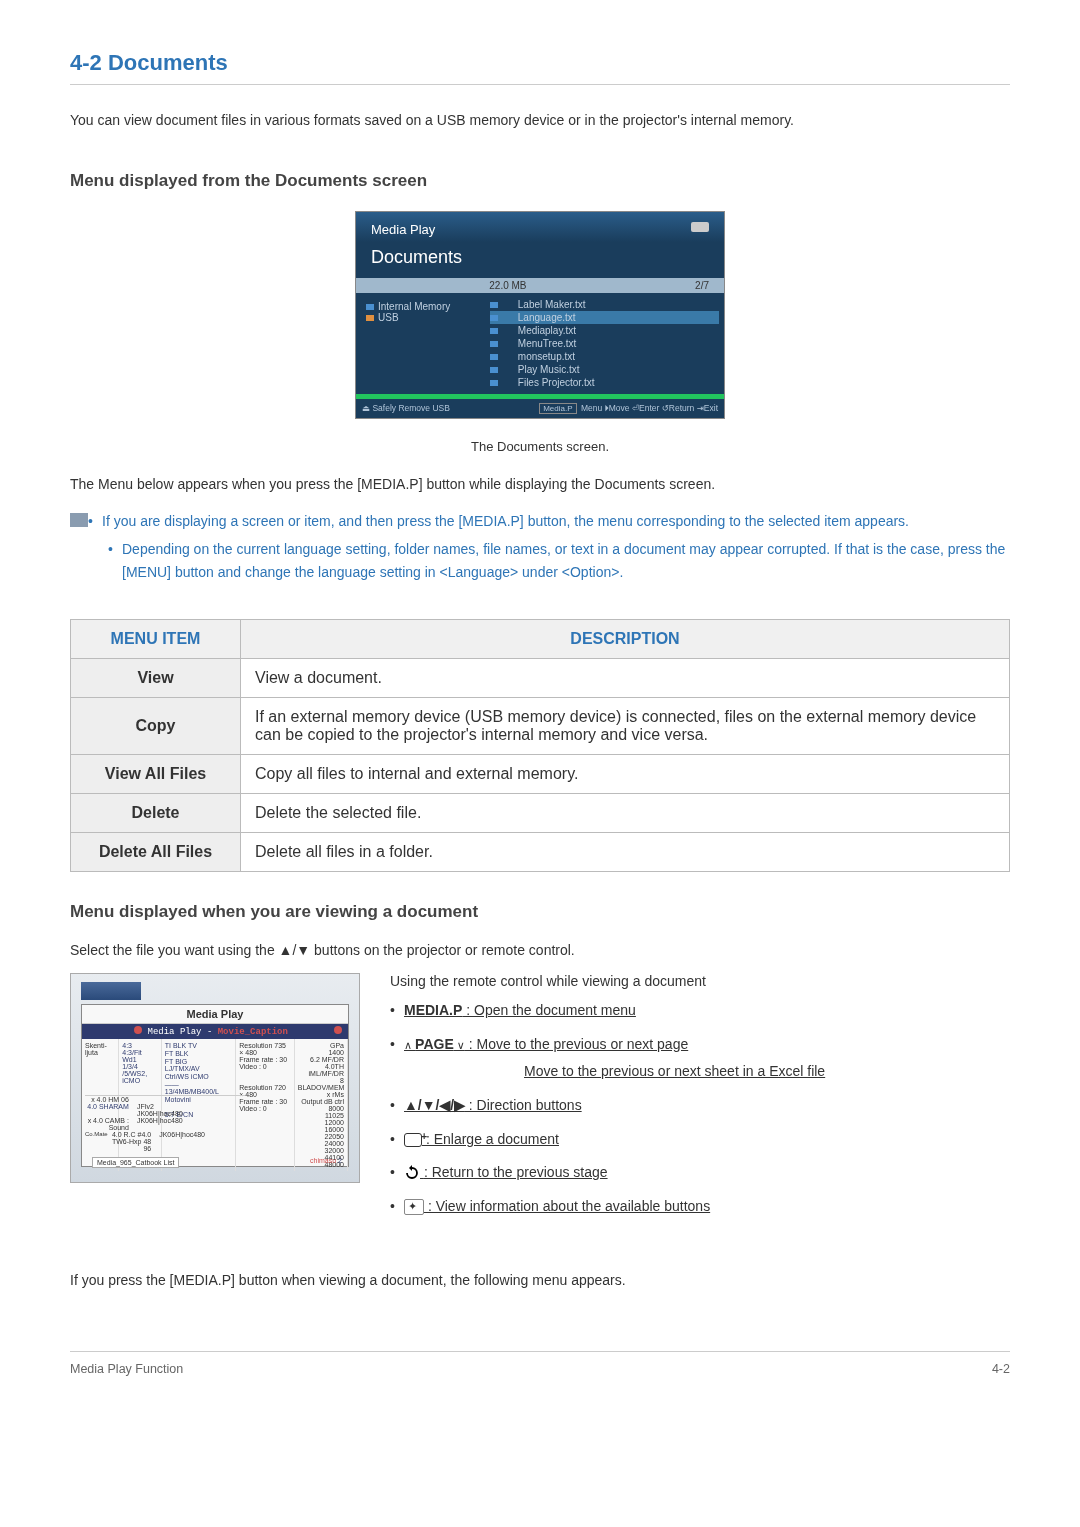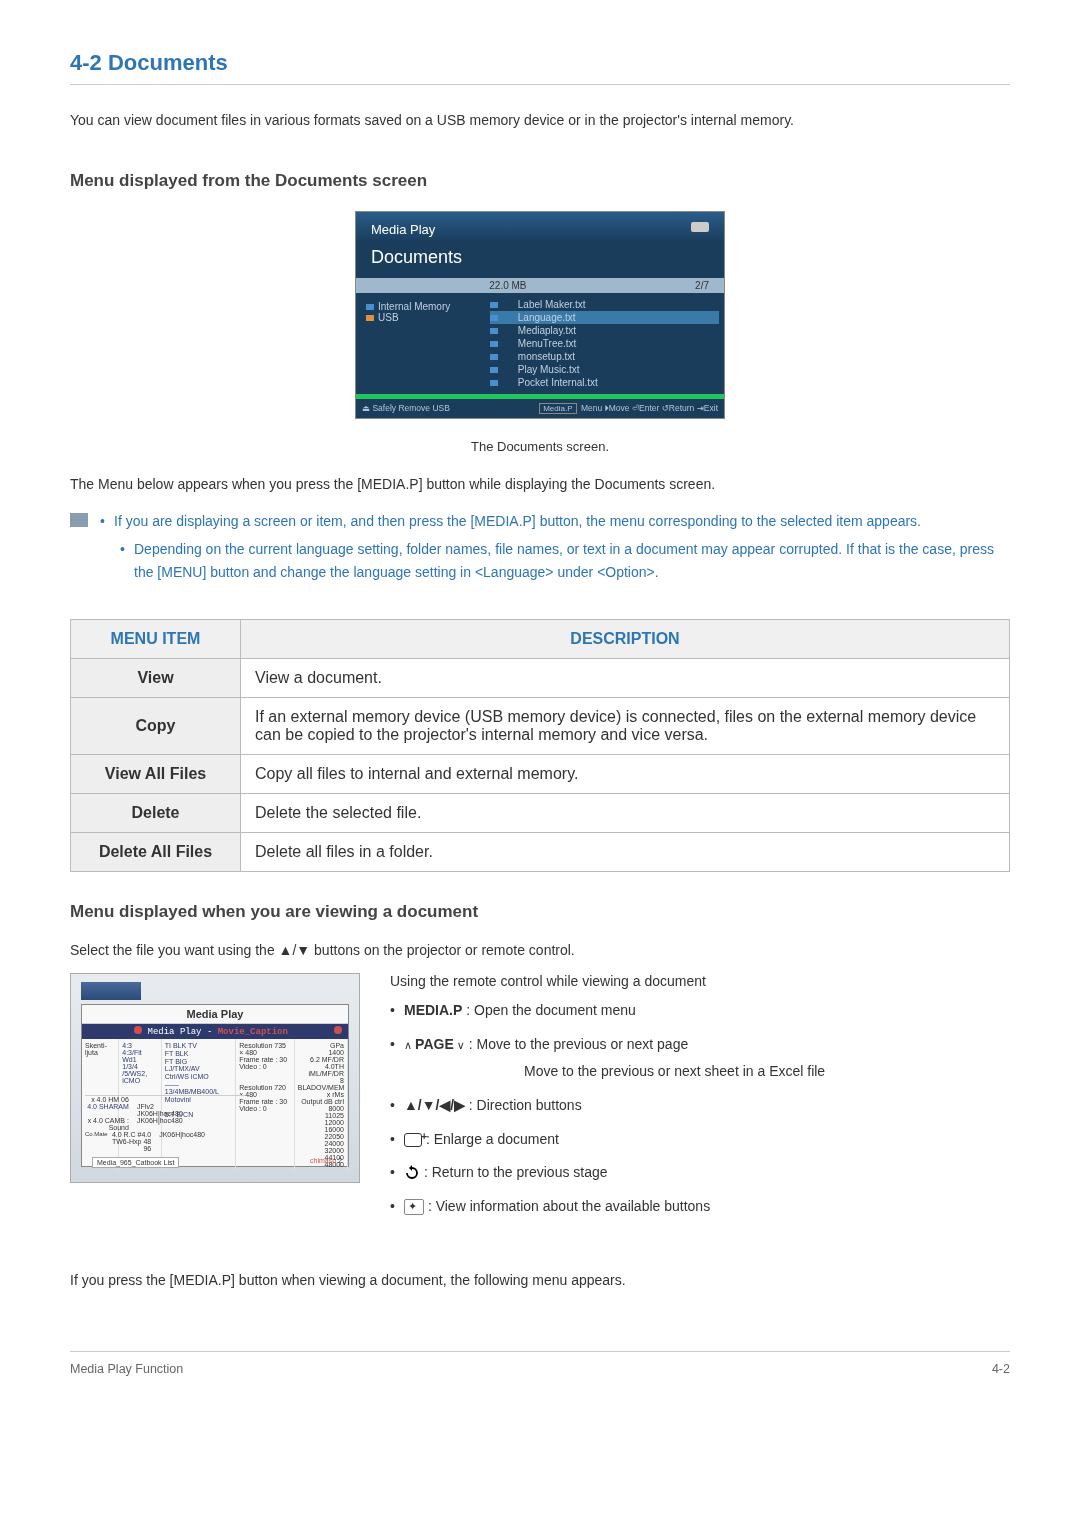--- a/index.html
+++ b/index.html
@@ -18,21 +18,21 @@
     .ss1-left .dot { width: 8px; height: 6px; background: #4a90d0; display: inline-block; }
     .ss1-left .dot.orange { background: #e09040; }
     .ss1-right { width: 65%; font-size: 10px; padding: 5px; }
     .ss1-right .file { color: #c0d0e0; padding: 1px 0; display: flex; gap: 20px; align-items: center; }
     .ss1-right .file .fdot { width: 8px; height: 6px; background: #4a90d0; display: inline-block; }
     .ss1-right .file.sel { background: #3a7aa8; }
     .ss1-footer { background: #1a3d5c; color: #b0c4d8; font-size: 8.5px; padding: 4px 6px; text-align: right; border-top: 5px solid #22c55e; }
     .ss1-footer .tag { border: 1px solid #888; padding: 0 3px; margin-right: 2px; font-size: 8px; }
     .caption { text-align: center; font-size: 13px; margin: 10px 0 20px; }
     .para { margin: 15px 0; line-height: 1.5; }
-    .note-block { display: flex; gap: 12px; margin: 15px 0 30px; }
+    .note-block { display: flex; margin: 15px 0 30px; }
     .note-icon { width: 18px; height: 14px; background: #8a9cb0; display: inline-block; flex-shrink: 0; margin-top: 3px; }
     .note-list { list-style: none; }
     .note-list li { color: #2e75b6; line-height: 1.6; margin-bottom: 6px; position: relative; padding-left: 14px; }
     .note-list li::before { content: "•"; position: absolute; left: 0; color: #2e75b6; }
     .note-list li.indent { margin-left: 20px; }
     table.menu { width: 100%; border-collapse: collapse; margin: 15px 0 30px; }
     table.menu th, table.menu td { border: 1px solid #bbb; padding: 10px 14px; font-size: 16px; }
     table.menu thead th { color: #2e75b6; font-weight: bold; background: #f0f0f0; }
     table.menu tbody th { background: #eee; font-weight: bold; width: 170px; }
     .subpara { margin-bottom: 15px; }
@@ -46,21 +46,21 @@
     .ss2-col { border-right: 1px solid #ddd; padding: 3px; }
     .ss2-col.a { width: 14%; }
     .ss2-col.b { width: 16%; color: #2e3a6e; }
     .ss2-col.c { width: 28%; color: #2e3a6e; }
     .ss2-col.d { width: 22%; }
     .ss2-col.e { width: 20%; text-align: right; }
     .ss2-tabs { position: absolute; bottom: -2px; left: 10px; font-size: 7px; }
     .ss2-tab { display: inline-block; border: 1px solid #aaa; background: #fff; padding: 1px 4px; }
     .remote-list { list-style: none; }
     .remote-title { margin-bottom: 12px; }
-    .remote-list li { margin-bottom: 14px; line-height: 1.4; position: relative; padding-left: 14px; }
+    .remote-list li { margin-bottom: 14px; line-height: 1.4; position: relative; padding-left: 14px; text-decoration: underline; }
     .remote-list li::before { content: "•"; position: absolute; left: 0; }
     .remote-list .bold { font-weight: bold; }
     .remote-list .sub { margin-left: 120px; margin-top: 8px; display: block; }
     .icon-box { display: inline-block; vertical-align: middle; }
     .icon-enlarge { width: 18px; height: 14px; border: 1.5px solid #333; border-radius: 3px; position: relative; display: inline-block; vertical-align: middle; }
     .icon-enlarge::after { content: "+"; position: absolute; right: -6px; top: -4px; font-size: 10px; font-weight: bold; }
     .icon-return { display: inline-block; width: 16px; height: 16px; vertical-align: middle; }
     .icon-info { display: inline-block; width: 20px; height: 16px; border: 1px solid #888; border-radius: 2px; vertical-align: middle; position: relative; }
     .icon-info::after { content: "✦"; position: absolute; left: 3px; top: -1px; font-size: 11px; }
     .footer { display: flex; justify-content: space-between; font-size: 12.5px; color: #666; border-top: 1px solid #ccc; padding-top: 10px; margin-top: 60px; }
@@ -117,21 +117,21 @@
         <div class="file">
             <span class="fdot"></span>
             <span>monsetup.txt</span>
           </div>
         <div class="file">
             <span class="fdot"></span>
             <span>Play Music.txt</span>
           </div>
         <div class="file">
             <span class="fdot"></span>
-            <span>Pocket Internal.txt</span>
+            <span>Files Projector.txt</span>
           </div>
       </div>
     </div>
     <div class="ss1-footer">
       <span style="float:left">⏏ <span>Safely Remove USB</span></span>
       <span class="tag">Media.P</span>
       <span>Menu  ⏵Move  ⏎Enter  ↺Return  ⇥Exit</span>
     </div>
   </div>
 </div>

